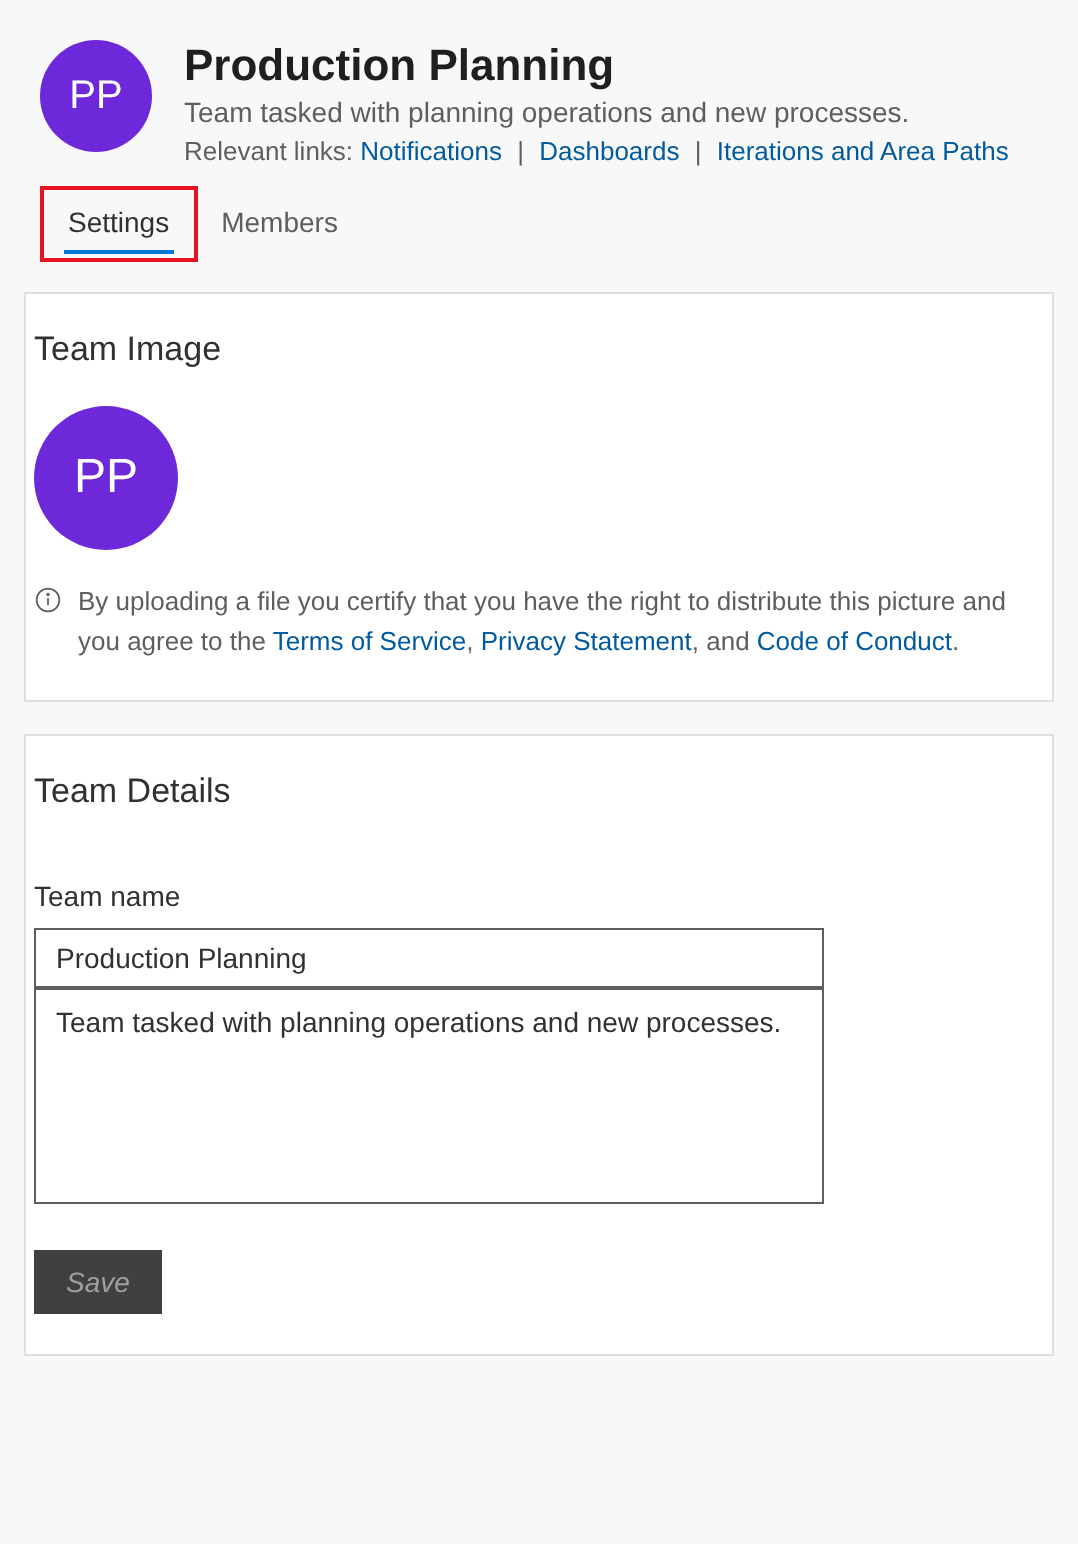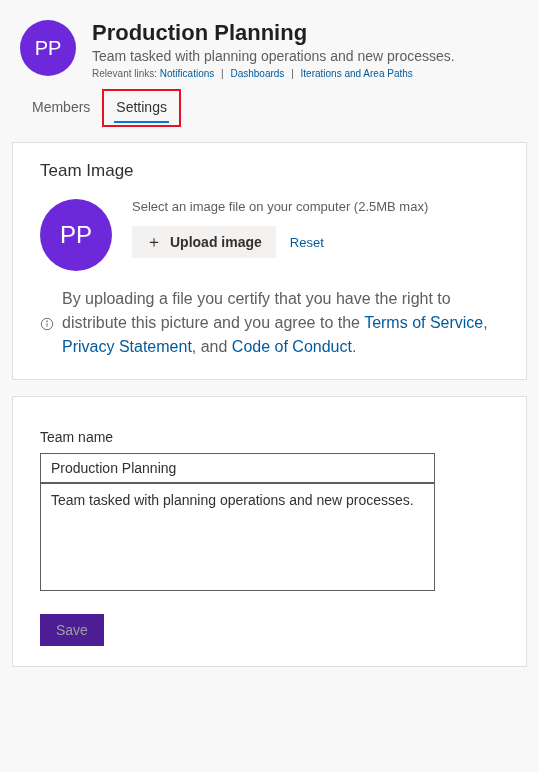--- a/index.html
+++ b/index.html
@@ -3,44 +3,44 @@
 <meta charset="utf-8">
 <style>
 * { box-sizing: border-box; margin: 0; padding: 0; }
 body { font-family: "Segoe UI", -apple-system, sans-serif; background: #f8f8f8; width: 539px; color: #323130; font-size: 14px; }
 .header { display: flex; padding: 20px 20px 0 20px; gap: 16px; align-items: flex-start; }
 .avatar { width: 56px; height: 56px; border-radius: 50%; background: #6d28d9; color: #fff; display: flex; align-items: center; justify-content: center; font-size: 20px; font-weight: 400; flex-shrink: 0; }
 .avatar.big { width: 72px; height: 72px; font-size: 24px; }
 .header-info { flex: 1; min-width: 0; }
 .team-title { font-size: 22px; font-weight: 600; color: #201f1e; margin-bottom: 2px; }
 .team-desc { font-size: 14px; color: #605e5c; margin-bottom: 4px; }
-.links-row { font-size: 10px; color: #605e5c; }
+.links-row { font-size: 13px; color: #605e5c; }
 .link { color: #005a9e; text-decoration: none; cursor: pointer; }
 .sep { color: #605e5c; margin: 0 4px; }
 .tabs { display: flex; padding: 12px 20px 0 20px; border-bottom: 1px solid transparent; }
 .tab { padding: 8px 12px 10px; font-size: 14px; color: #605e5c; cursor: pointer; position: relative; }
 .tab.active { color: #323130; font-weight: 400; }
 .tab.active::after { content: ""; position: absolute; left: 10px; right: 10px; bottom: 2px; height: 2px; background: #0078d4; }
 .highlight-box { border: 2px solid #e81123; margin-top: -2px; margin-bottom: -2px; }
-.card { background: #fff; border: 1px solid #e1dfdd; margin: 16px 12px 0 12px; padding: 18px 27px 20px; }
+.card { background: #fff; border: 1px solid #e1dfdd; margin: 16px 12px 0 12px; padding: 18px 4px 20px; }
 .card-title { font-size: 17px; font-weight: 400; color: #323130; margin-bottom: 18px; }
 .image-row { display: flex; gap: 20px; align-items: flex-start; margin-bottom: 16px; }
 .image-controls { flex: 1; }
 .image-hint { font-size: 13px; color: #605e5c; margin-bottom: 12px; }
 .upload-row { display: flex; align-items: center; gap: 14px; }
 .upload-btn { display: inline-flex; align-items: center; gap: 8px; background: #f3f2f1; border: none; padding: 8px 14px; font-size: 14px; font-weight: 600; color: #323130; cursor: pointer; }
 .plus-icon { font-size: 16px; font-weight: 400; line-height: 1; }
 .reset-link { color: #005a9e; font-size: 13px; cursor: pointer; }
-.disclaimer { display: flex; gap: 8px; align-items: center; color: #605e5c; font-size: 16px; line-height: 1.5; }
+.disclaimer { display: flex; gap: 8px; align-items: flex-start; color: #605e5c; font-size: 13px; line-height: 1.5; }
 .info-icon { flex-shrink: 0; margin-top: 2px; width: 14px; height: 14px; }
 .field-label { font-size: 14px; color: #323130; margin: 34px 0 8px; }
 .field-label:first-of-type { margin-top: 14px; }
 .text-input { width: 100%; max-width: 395px; border: 1px solid #605e5c; padding: 6px 10px; font-size: 14px; font-family: inherit; color: #323130; }
 .textarea { width: 100%; max-width: 395px; border: 1px solid #605e5c; padding: 8px 10px; font-size: 14px; font-family: inherit; color: #323130; resize: none; height: 108px; }
-.save-btn { margin-top: 20px; background: #4c1d95; border: none; padding: 8px 16px; font-size: 14px; color: #a19f9d; cursor: default; }
+.save-btn { margin-top: 20px; background: #404040; border: none; padding: 8px 16px; font-size: 14px; color: #a19f9d; cursor: default; font-style: italic; }
 </style>
 </head>
 <body>
 
 <div class="header">
   <div class="avatar">PP</div>
   <div class="header-info">
     <div class="team-title">Production Planning</div>
     <div class="team-desc">Team tasked with planning operations and new processes.</div>
     <div class="links-row">
@@ -48,51 +48,42 @@
       <a class="link">Notifications</a>
       <span class="sep">|</span>
       <a class="link">Dashboards</a>
       <span class="sep">|</span>
       <a class="link">Iterations and Area Paths</a>
     </div>
   </div>
 </div>
 
 <div class="tabs">
+  <div class="tab active highlight-box">Settings</div>
   <div class="tab">Members</div>
-  <div class="tab active highlight-box">Settings</div>
 </div>
 
 <div class="card">
   <div class="card-title">Team Image</div>
   <div class="image-row">
     <div class="avatar big">PP</div>
-    <div class="image-controls">
-      <div class="image-hint">Select an image file on your computer (2.5MB max)</div>
-      <div class="upload-row">
-        <button class="upload-btn">
-          <span class="plus-icon">＋</span>
-          <span>Upload image</span>
-        </button>
-        <a class="reset-link">Reset</a>
-      </div>
-    </div>
   </div>
   <div class="disclaimer">
     <svg class="info-icon" viewBox="0 0 16 16" fill="none" stroke="#605e5c" stroke-width="1">
         <circle cx="8" cy="8" r="6.5"></circle>
         <line x1="8" y1="7" x2="8" y2="11"></line>
         <circle cx="8" cy="4.8" r="0.5" fill="#605e5c"></circle>
       </svg>
     <div>
       <span>By uploading a file you certify that you have the right to distribute this picture and you agree to the </span><a class="link">Terms of Service</a><span>, </span><a class="link">Privacy Statement</a><span>, and </span><a class="link">Code of Conduct</a><span>.</span>
     </div>
   </div>
 </div>
 
 <div class="card">
+  <div class="card-title">Team Details</div>
   <div class="field-label">Team name</div>
   <input class="text-input" type="text" value="Production Planning" style="">
   <textarea class="textarea" style="">Team tasked with planning operations and new processes.</textarea>
   <div>
     <button class="save-btn">Save</button>
   </div>
 </div>
 
 </body></html>

